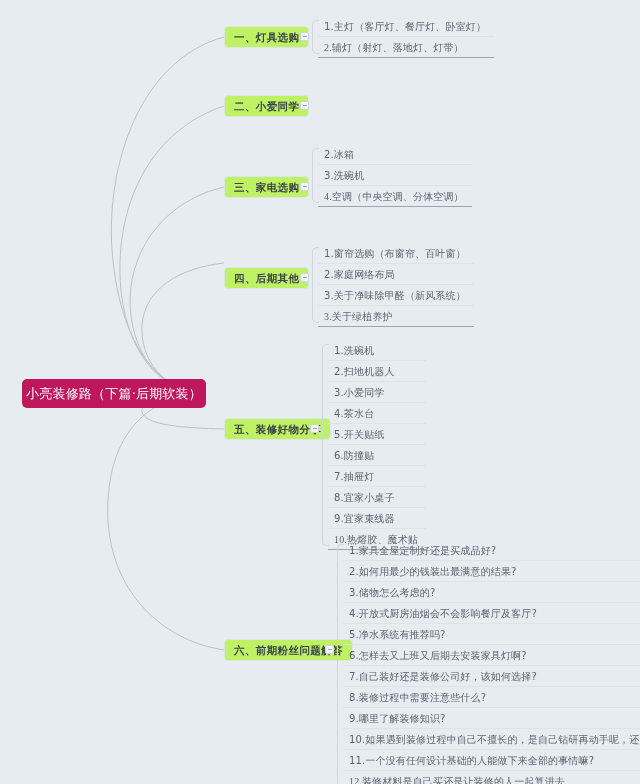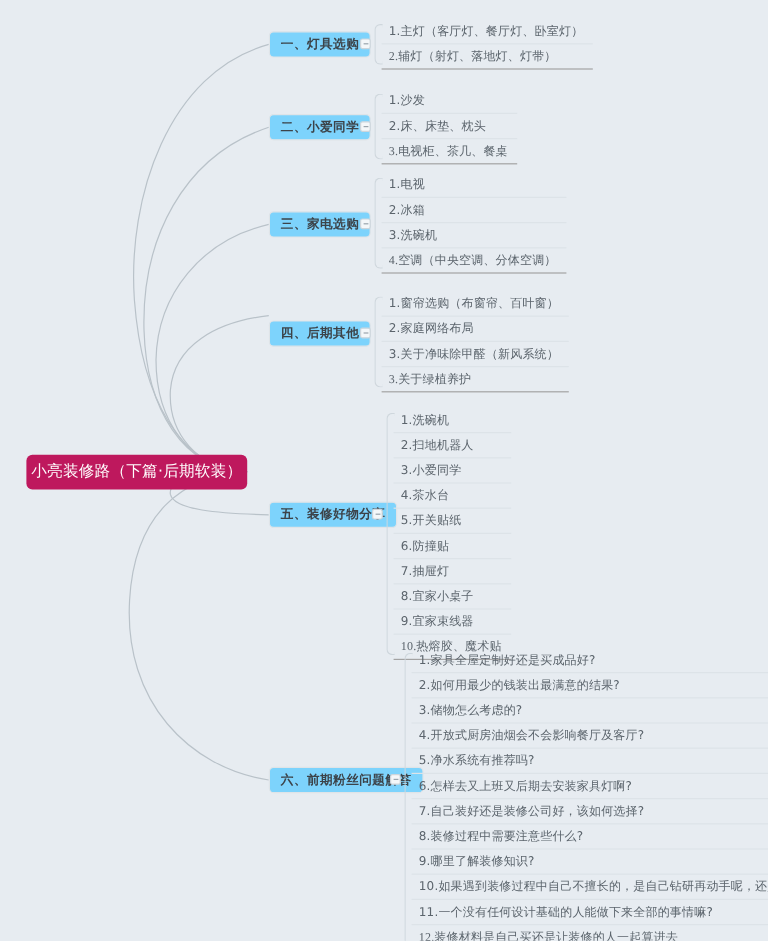--- a/index.html
+++ b/index.html
@@ -47,21 +47,21 @@
     font-size: 13px;
     line-height: 29px;
     text-align: center;
     white-space: nowrap;
     letter-spacing: 0.2px;
   }
   
   .branch-node {
     position: absolute;
     box-sizing: border-box;
-    background: #7dd3fc;
+    background: #bef264;
     border: 1px solid #dfe4e8;
     border-radius: 4px;
     color: #3c4349;
     font-size: 10.5px;
     font-weight: bold;
     white-space: nowrap;
     text-align: center;
     padding: 0 9px;
     height: 22px;
     line-height: 20px;
@@ -144,35 +144,26 @@
   <div class="leaf-group" style="left:312px; top:16px;">
     <div class="leaf-bracket"></div>
     <div class="leaf-list">
       <div class="leaf">1.主灯（客厅灯、餐厅灯、卧室灯）</div>
       <div class="leaf">2.辅灯（射灯、落地灯、灯带）</div>
     </div>
   </div>
 
   <div class="branch-node" style="left:224px; top:95px;">二、小爱同学</div>
   <div class="toggle" style="left:300px; top:101px;"></div>
-  <div class="leaf-group" style="left:312px; top:74px;">
-    <div class="leaf-bracket"></div>
-    <div class="leaf-list">
-      <div class="leaf">1.沙发</div>
-      <div class="leaf">2.床、床垫、枕头</div>
-      <div class="leaf">3.电视柜、茶几、餐桌</div>
-    </div>
-  </div>
 
   <div class="branch-node" style="left:224px; top:176px;">三、家电选购</div>
   <div class="toggle" style="left:300px; top:182px;"></div>
   <div class="leaf-group" style="left:312px; top:144px;">
     <div class="leaf-bracket"></div>
     <div class="leaf-list">
-      <div class="leaf">1.电视</div>
       <div class="leaf">2.冰箱</div>
       <div class="leaf">3.洗碗机</div>
       <div class="leaf">4.空调（中央空调、分体空调）</div>
     </div>
   </div>
 
   <div class="branch-node" style="left:224px; top:267px;">四、后期其他</div>
   <div class="toggle" style="left:300px; top:273px;"></div>
   <div class="leaf-group" style="left:312px; top:243px;">
     <div class="leaf-bracket"></div>

